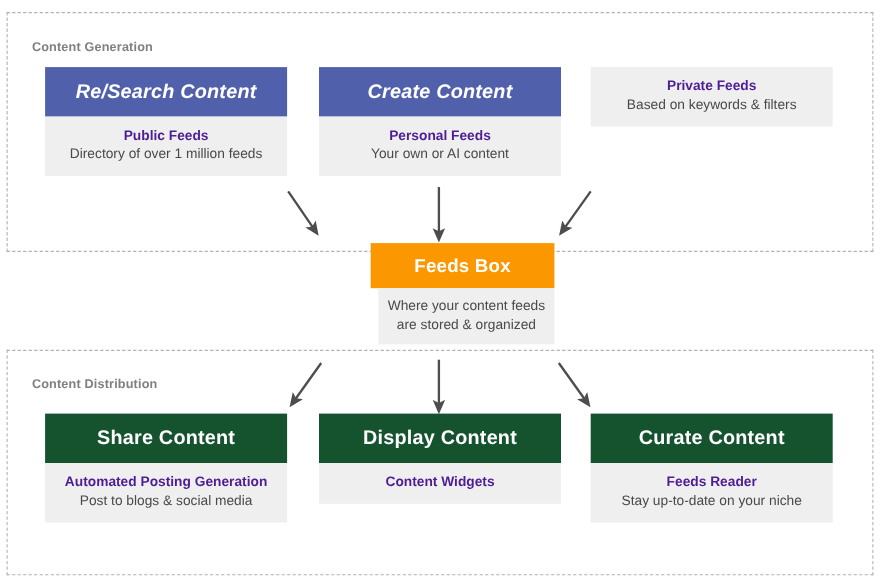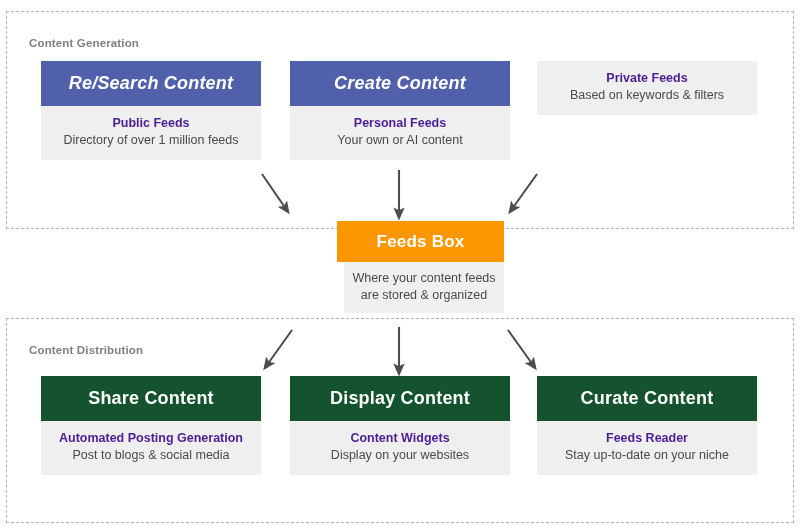--- a/index.html
+++ b/index.html
@@ -201,21 +201,20 @@
     <div class="card-body">
       <span class="body-title">Automated Posting Generation</span>
       <span class="body-sub">Post to blogs &amp; social media</span>
     </div>
   </div>
 
   <div class="card blue" id="card-display">
     <div class="card-header">Display Content</div>
     <div class="card-body">
       <span class="body-title">Content Widgets</span>
-      <span class="body-sub">Display on your websites</span>
     </div>
   </div>
 
   <div class="card blue" id="card-curate">
     <div class="card-header">Curate Content</div>
     <div class="card-body">
       <span class="body-title">Feeds Reader</span>
       <span class="body-sub">Stay up-to-date on your niche</span>
     </div>
   </div>

